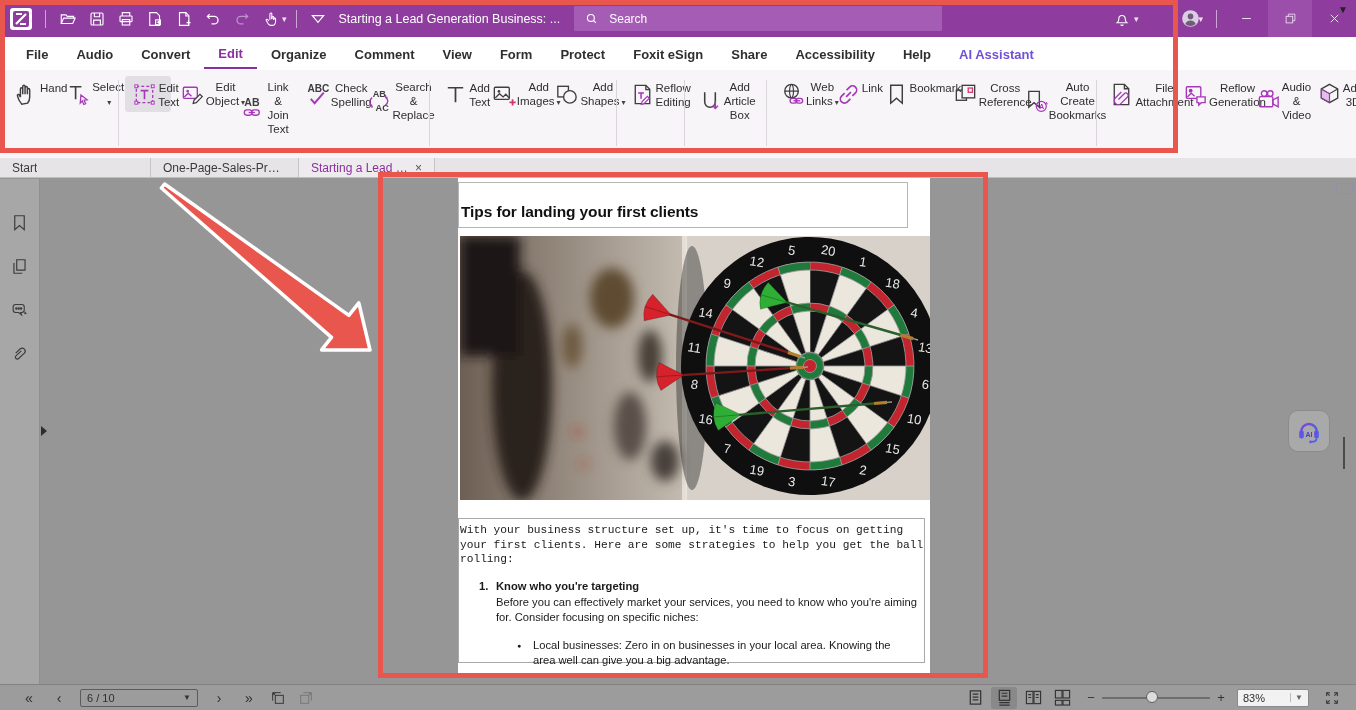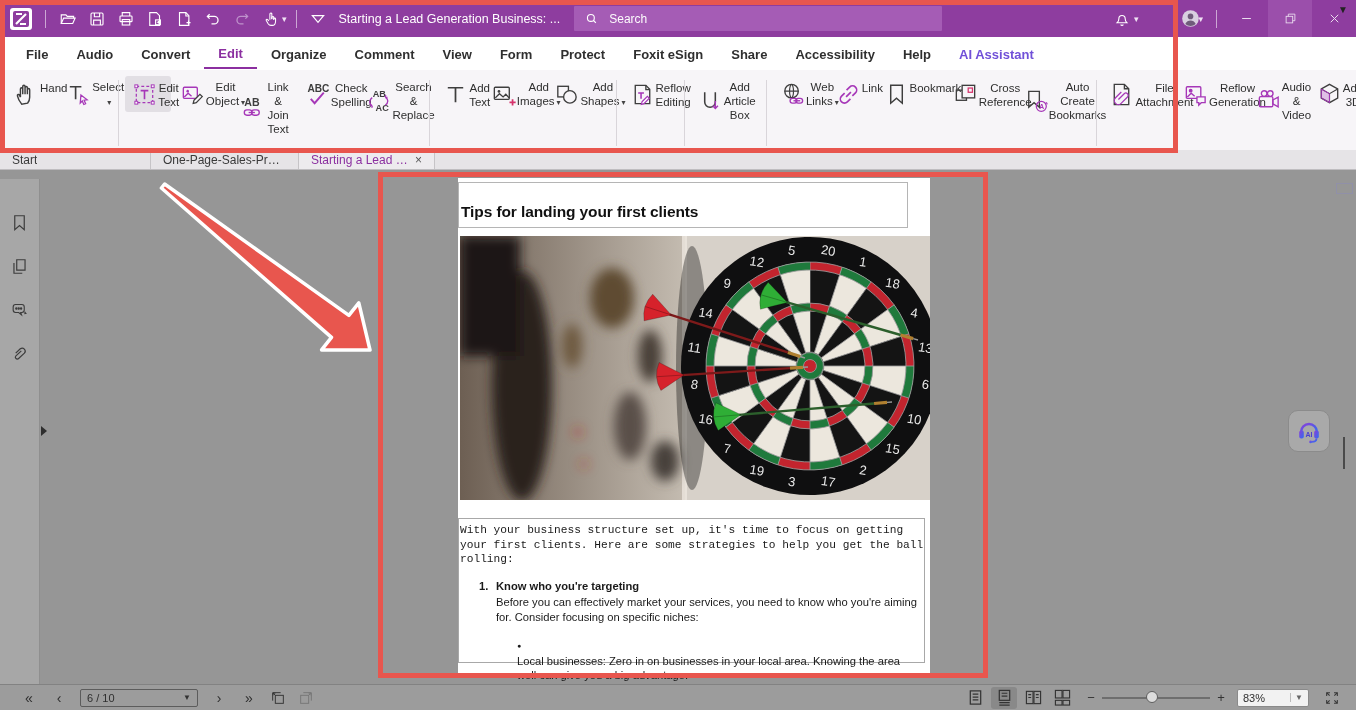--- a/index.html
+++ b/index.html
@@ -45,21 +45,21 @@
   .rlabel .caret { font-size:8px; color:#444; margin-left:2px; }
   .rsep { width:1px; height:66px; background:#d9d5da; margin:4px 5px 0; }
 
   
   .ann-frame { position:absolute; border:5px solid #e8564e; pointer-events:none; z-index:50; }
   #ribbon-frame { left:0; top:0; width:1178px; height:153px; }
   #doc-frame { left:378px; top:172px; width:610px; height:506px; }
   #arrow-svg { position:absolute; left:148px; top:176px; z-index:51; pointer-events:none; }
 
   
-  .tabbar { position:absolute; left:0; top:150px; width:1356px; height:20px; background:#e6e4e7; border-bottom:1px solid #bfbdc0; display:flex; }
+  .tabbar { position:absolute; left:0; top:158px; width:1356px; height:20px; background:#e6e4e7; border-bottom:1px solid #bfbdc0; display:flex; }
   .dtab { height:100%; display:flex; align-items:center; padding:0 12px; font-size:12px; color:#3a3a3a; border-right:1px solid #c6c4c7; width:151px; }
   .dtab:nth-child(2) { width:148px; }
   .dtab.active { color:#8b2fa0; background:#edebee; width:136px; justify-content:space-between; }
   .dtab .tlabel { overflow:hidden; white-space:nowrap; text-overflow:ellipsis; }
   .dtab .close { color:#555; font-size:12px; margin-left:6px; }
   .tab-collapse { position:absolute; right:8px; top:4px; font-size:10px; color:#222; }
 
   
   .main { position:absolute; left:0; top:179px; width:1356px; height:505px; background:#969696; }
   .sidebar { position:absolute; left:0; top:0; width:40px; height:100%; background:#a7a7a7; border-right:1px solid #8f8f8f; display:flex; flex-direction:column; align-items:center; padding-top:30px; }
@@ -69,21 +69,21 @@
 
   .page { position:absolute; left:458px; top:-1px; width:472px; height:498px; background:#ffffff; }
   .headbox { position:absolute; left:0; top:4px; width:450px; height:46px; border:1px solid #b5b5b5; display:flex; align-items:flex-end; padding:10px 2px 6px; }
   .headbox h1 { font-size:15.5px; font-weight:700; color:#111; letter-spacing:-0.1px; }
   .pimg { position:absolute; left:2px; top:58px; width:470px; height:264px; }
   .bodybox { position:absolute; left:0; top:340px; width:467px; height:145px; border:1px solid #a8a8a8; padding:4px 0 0 1px; font-size:11.2px; line-height:14.5px; color:#1a1a1a; }
   .para { width:464px;font-family:Liberation Mono, monospace; }
   .li-head { display:flex; margin:12px 0 0 19px; font-weight:700; }
   .li-head .num { width:17px; }
   .li-body { margin:2px 0 0 36px; width:424px; }
-  .li-bullet { display:flex; margin:14px 0 0 57px; width:386px;flex-direction:column; }
+  .li-bullet { display:flex; margin:14px 0 0 57px; width:386px; }
   .li-bullet .marker { width:16px; font-size:7px; line-height:14.5px; padding-top:1px; }
   .li-bullet .btext { flex:1; }
 
   
   .scroll-thumb { position:absolute; left:1336px; top:4px; width:17px; height:11px; border:1px solid #9090a8; }
   .scroll-mark { position:absolute; left:1343px; top:258px; width:2px; height:32px; background:#4a4a4a; }
   .ai-fab { position:absolute; left:1288px; top:231px; width:42px; height:42px; border-radius:10px; background:#a9a9a9; border:1px solid #8b8b8b; display:flex; align-items:center; justify-content:center; }
   .ai-fab svg { width:30px; height:30px; }
 
   

